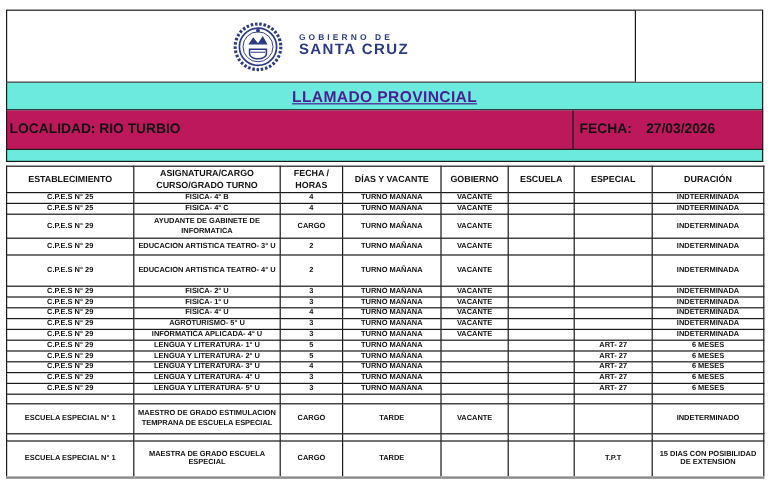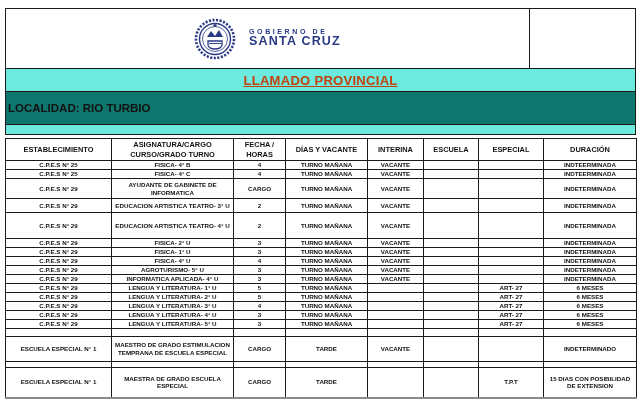--- a/index.html
+++ b/index.html
@@ -19,24 +19,24 @@
   .seal { width:42px; height:46px; flex:0 0 auto; }
   .gob-block { color:#2a3a85; line-height:1.1; }
   .gob-l1 { font-size:7px; letter-spacing:2.6px; font-weight:600; white-space:nowrap; }
   .gob-l2 { font-size:12.5px; letter-spacing:1.2px; font-weight:bold; white-space:nowrap; }
   .consejo-block { color:#2a3a85; font-size:8px; line-height:1.3; font-weight:600; margin-left:14px; }
 
   
   .title-band { height:23px; background:#6ceade; border:1.4px solid #1a1a1a; border-top:none;
                 display:flex; align-items:center; justify-content:center; }
   .title-band span { font-weight:bold; font-size:13px; letter-spacing:.3px;
-                     text-decoration:underline; color:#c2410c; }
-
-  
-  .loc-row { display:flex; height:33px; border:1.4px solid #1a1a1a; border-top:none; background:#0f766e; }
+                     text-decoration:underline; color:#4c1d95; }
+
+  
+  .loc-row { display:flex; height:33px; border:1.4px solid #1a1a1a; border-top:none; background:#be185d; }
   .loc-cell { flex:1 1 auto; display:flex; align-items:center; padding-left:2px;
               font-weight:bold; font-size:11.5px; color:#111; }
   .fecha-cell { flex:0 0 158px; border-left:1.4px solid #1a1a1a; display:flex;
                 align-items:center; padding-left:5px; gap:12px;
                 font-weight:bold; font-size:11.5px; color:#111; }
 
   
   .band2 { height:10px; background:#6ceade; border:1.4px solid #1a1a1a; border-top:none; }
 
   
@@ -74,20 +74,24 @@
       </div>
       <div class="logo-side"></div>
     </div>
 
     <div class="title-band">
       <span>LLAMADO PROVINCIAL</span>
     </div>
 
     <div class="loc-row">
       <div class="loc-cell">LOCALIDAD: RIO TURBIO</div>
+      <div class="fecha-cell">
+        <span>FECHA:</span>
+        <span>27/03/2026</span>
+      </div>
     </div>
 
     <div class="band2"></div>
 
     <table class="llamado">
       <colgroup>
           <col style="width: 106px;">
           <col style="width: 122px;">
           <col style="width: 52px;">
           <col style="width: 82px;">
@@ -97,21 +101,21 @@
           <col style="width: 93px;">
         </colgroup>
       <thead>
         <tr>
             <th>ESTABLECIMIENTO</th>
             <th>ASIGNATURA/CARGO
 CURSO/GRADO  TURNO</th>
             <th>FECHA /
 HORAS</th>
             <th>DÍAS Y VACANTE</th>
-            <th>INTERINA</th>
+            <th>GOBIERNO</th>
             <th>ESCUELA</th>
             <th>ESPECIAL</th>
             <th>DURACIÓN</th>
           </tr>
       </thead>
       <tbody>
           <tr style="height: 9px;">
             <td>C.P.E.S N° 25</td>
             <td>FISICA- 4° B</td>
             <td>4</td>

